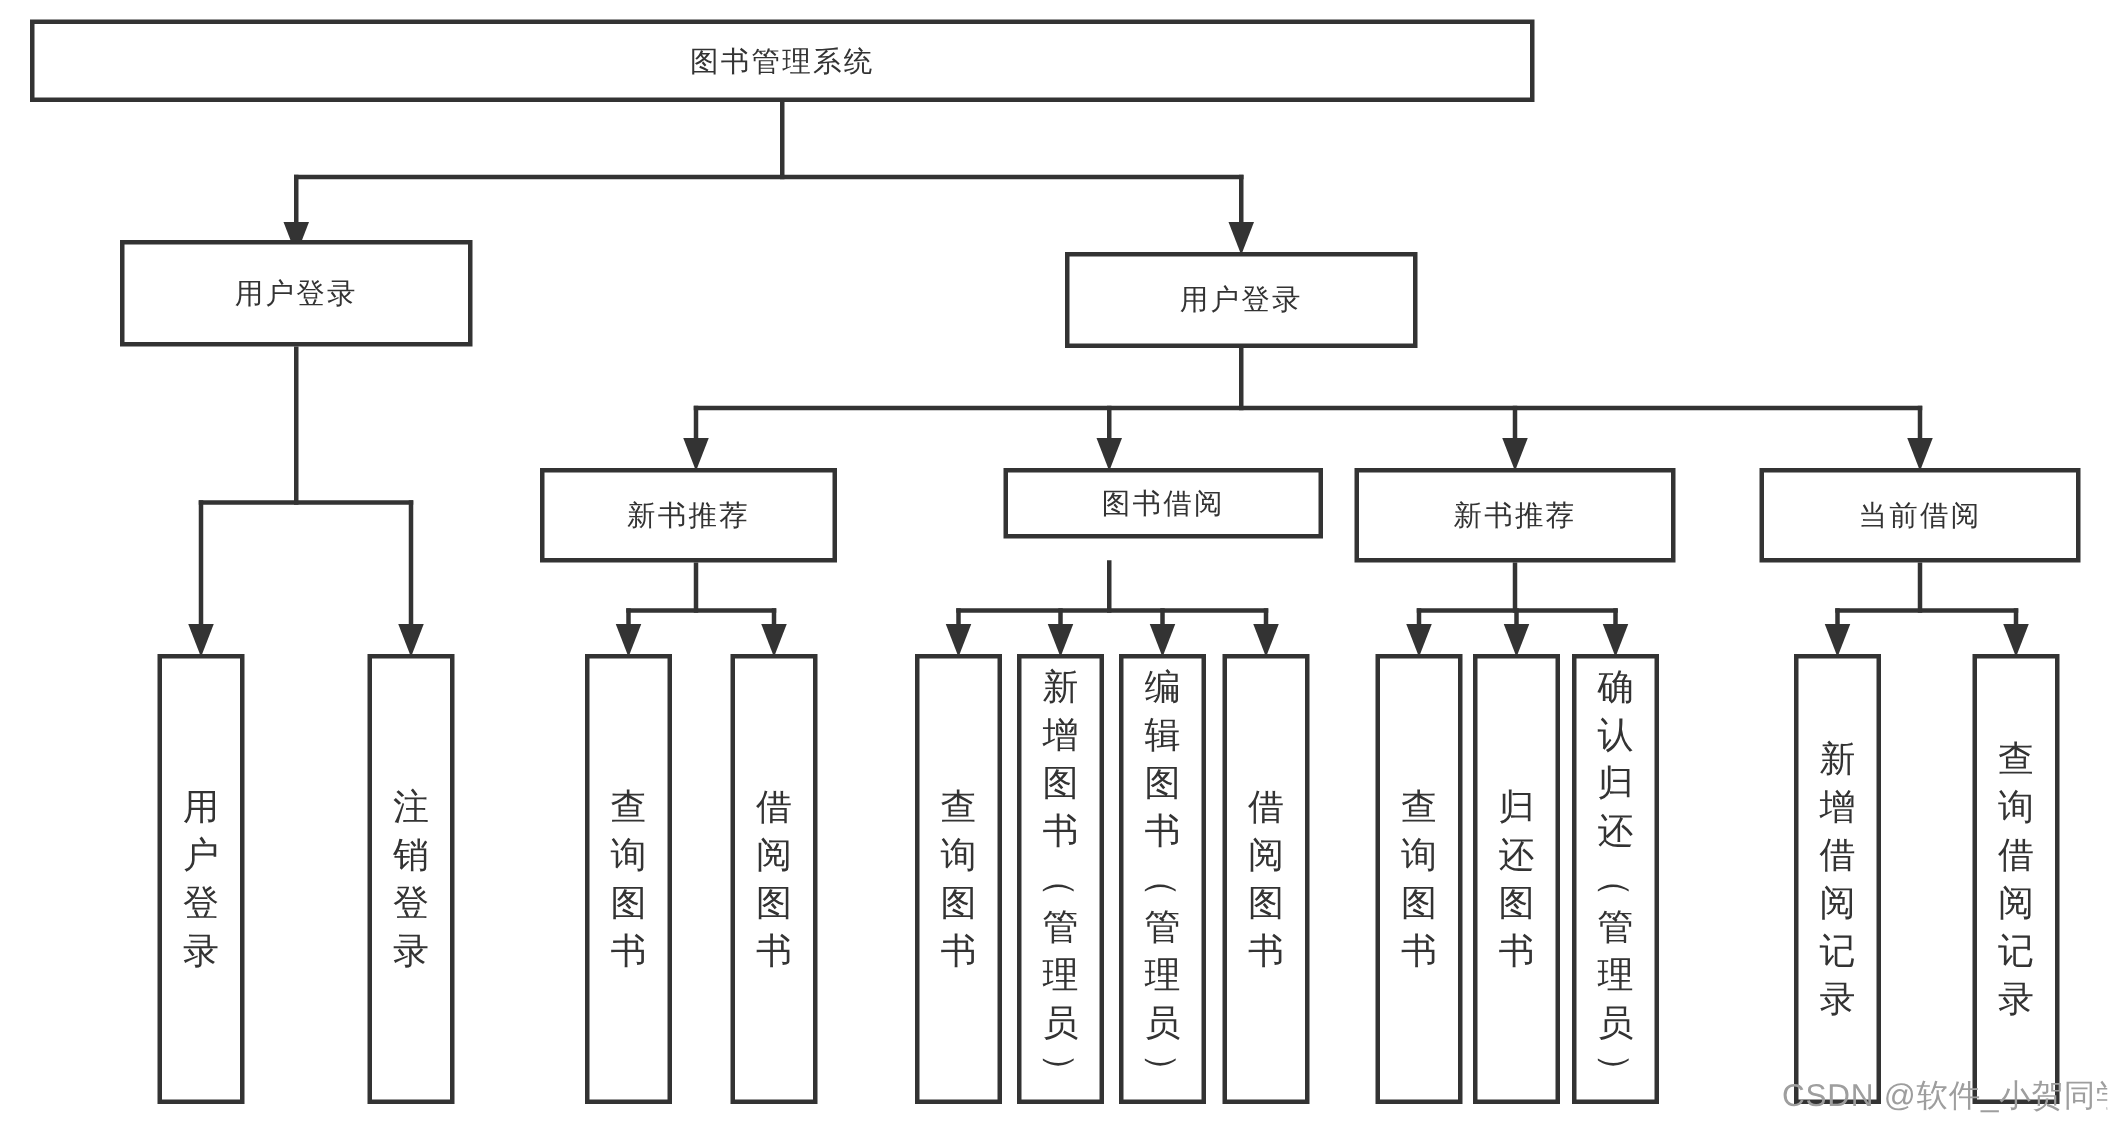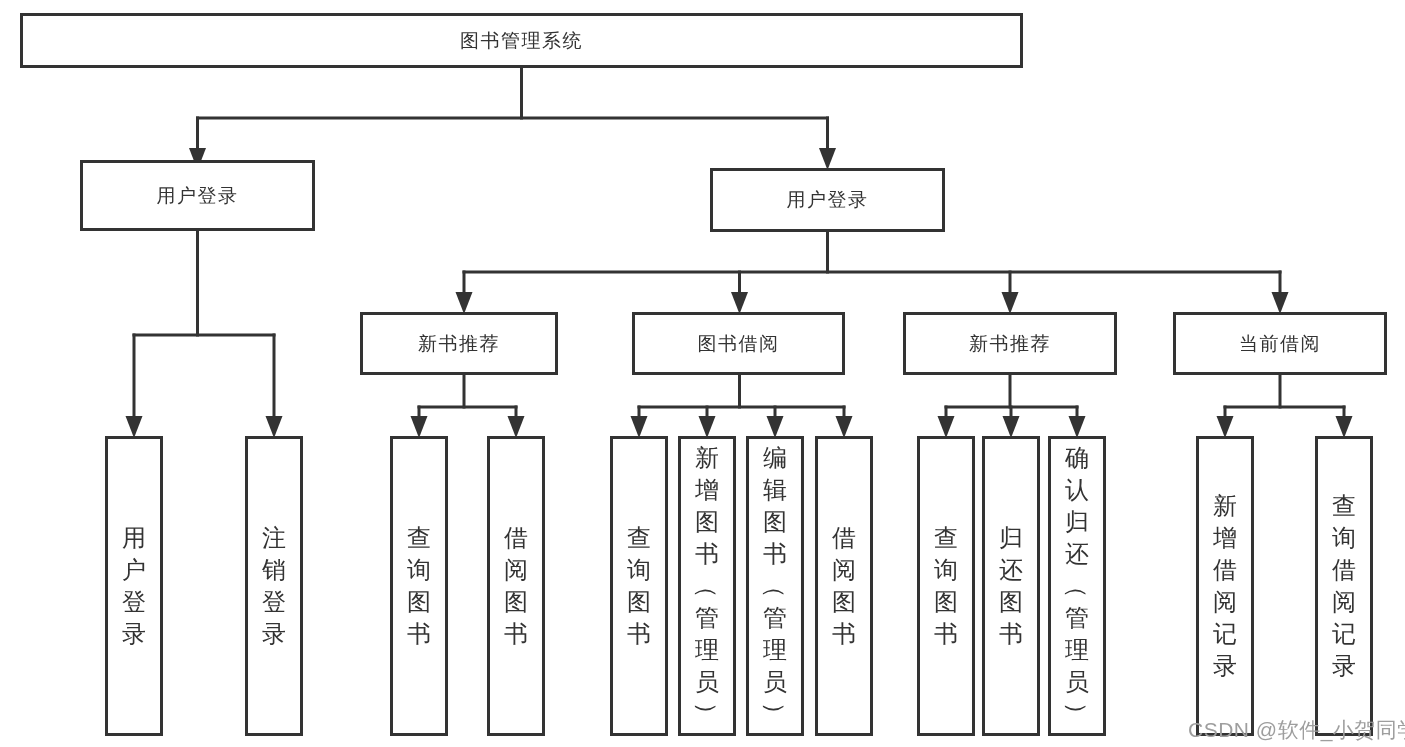--- a/index.html
+++ b/index.html
@@ -90,21 +90,21 @@
   <div class="node h" id="n-login" style="left:80px;top:160px;width:235px;height:71px">
     <span class="lbl">用户登录</span>
   </div>
   <div class="node h" id="n-mgmt" style="left:710px;top:168px;width:235px;height:64px">
     <span class="lbl">用户登录</span>
   </div>
 
   <div class="node h" id="n-rec" style="left:360px;top:312px;width:198px;height:63px">
     <span class="lbl">新书推荐</span>
   </div>
-  <div class="node h" id="n-borrow" style="left:632px;top:312px;width:213px;height:63px">
+  <div class="node h" id="n-borrow" style="left:669px;top:312px;width:213px;height:47px">
     <span class="lbl">图书借阅</span>
   </div>
   <div class="node h" id="n-current" style="left:903px;top:312px;width:214px;height:63px">
     <span class="lbl">新书推荐</span>
   </div>
   <div class="node h" id="n-records" style="left:1173px;top:312px;width:214px;height:63px">
     <span class="lbl">当前借阅</span>
   </div>
 
   <div class="node v" id="n-login_c1" style="left:105px;top:436px;width:58px;height:300px">

